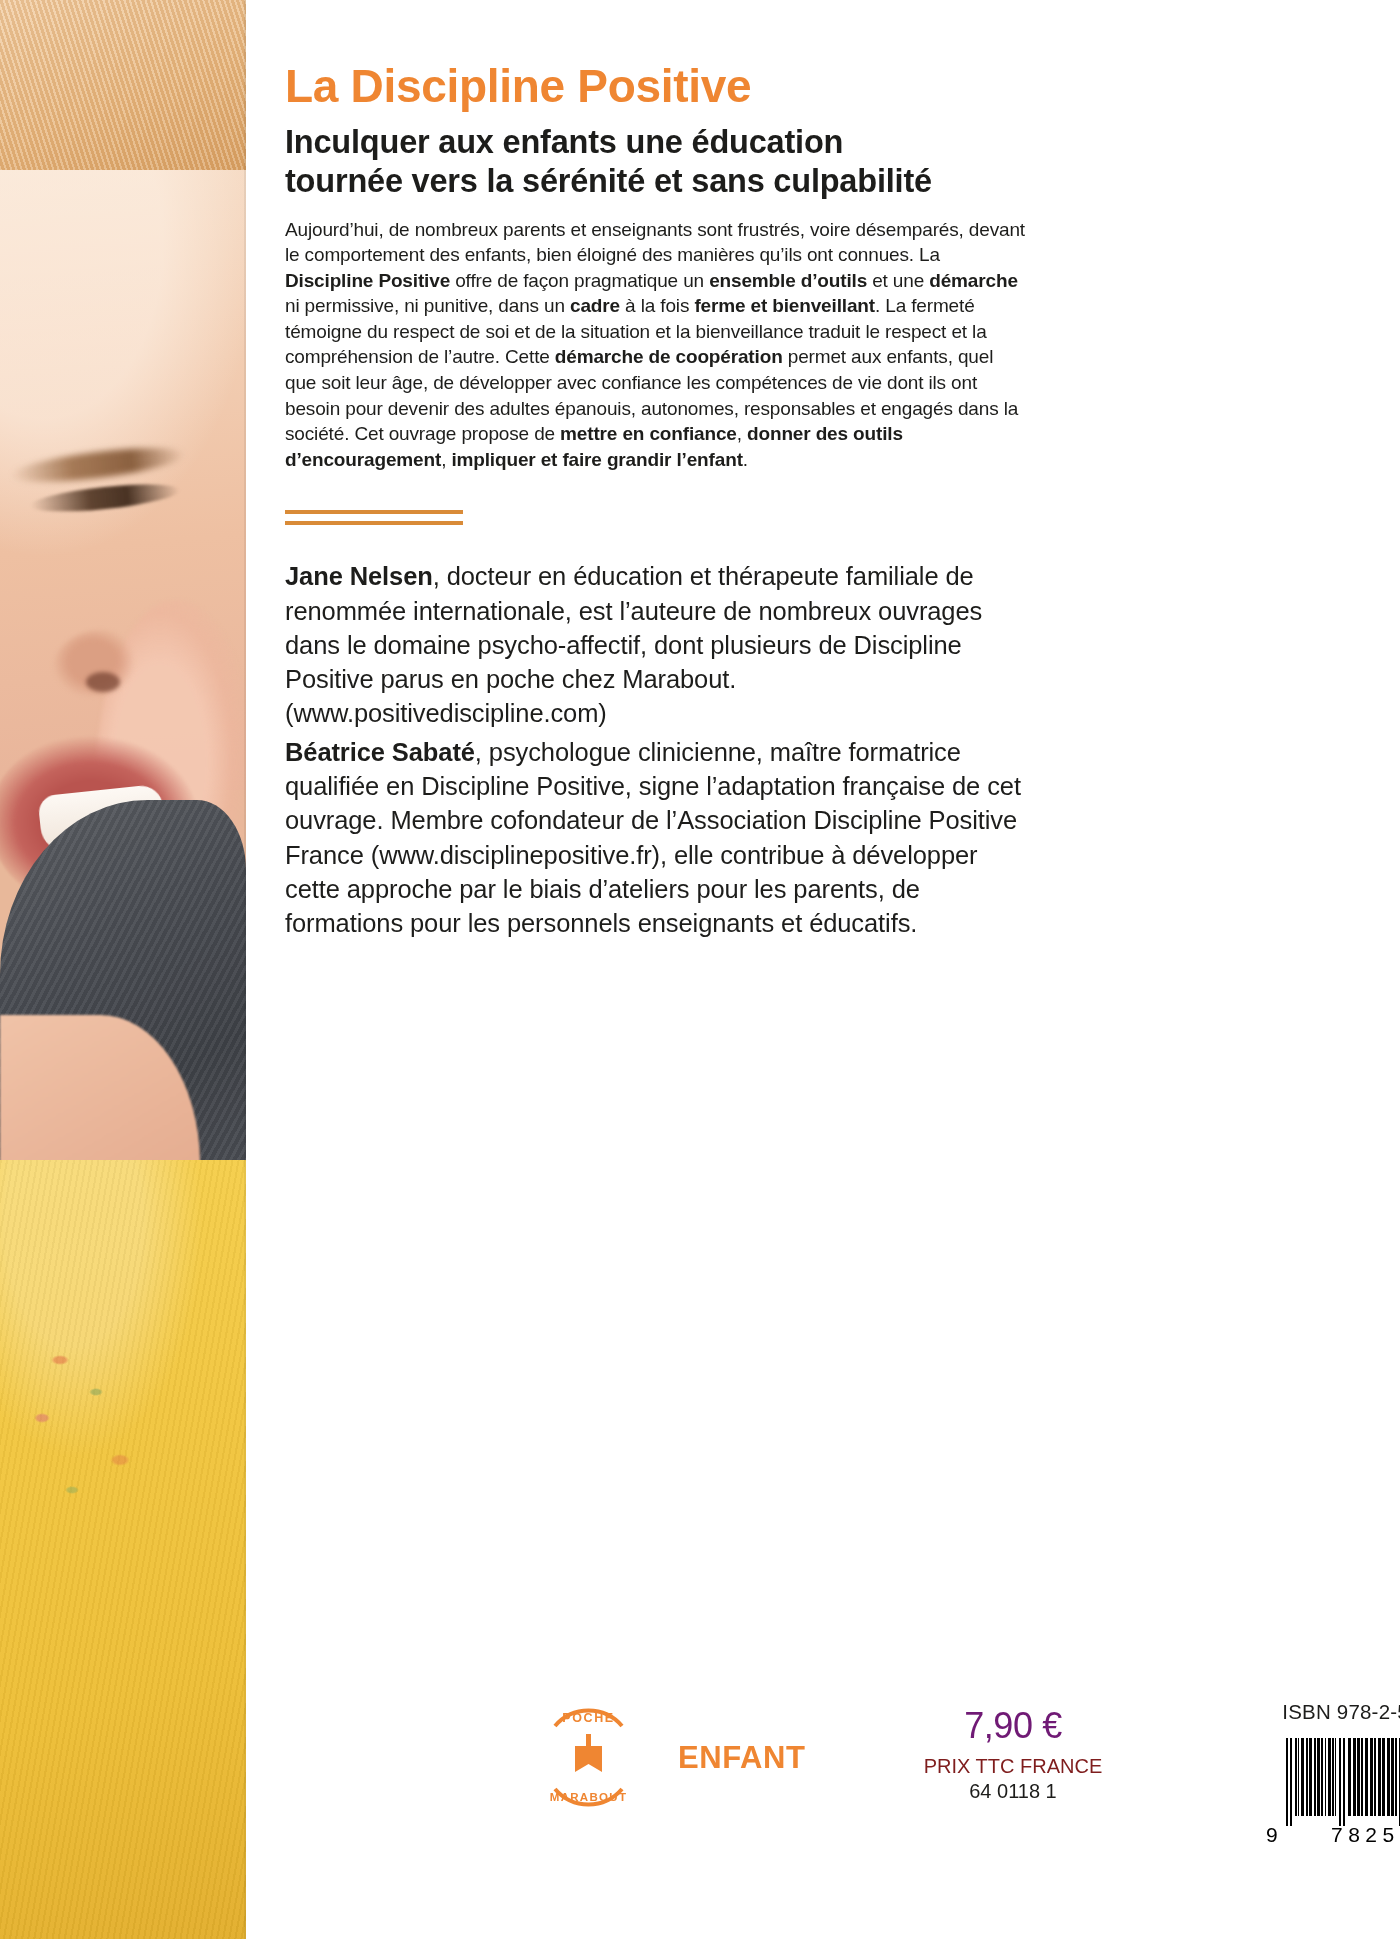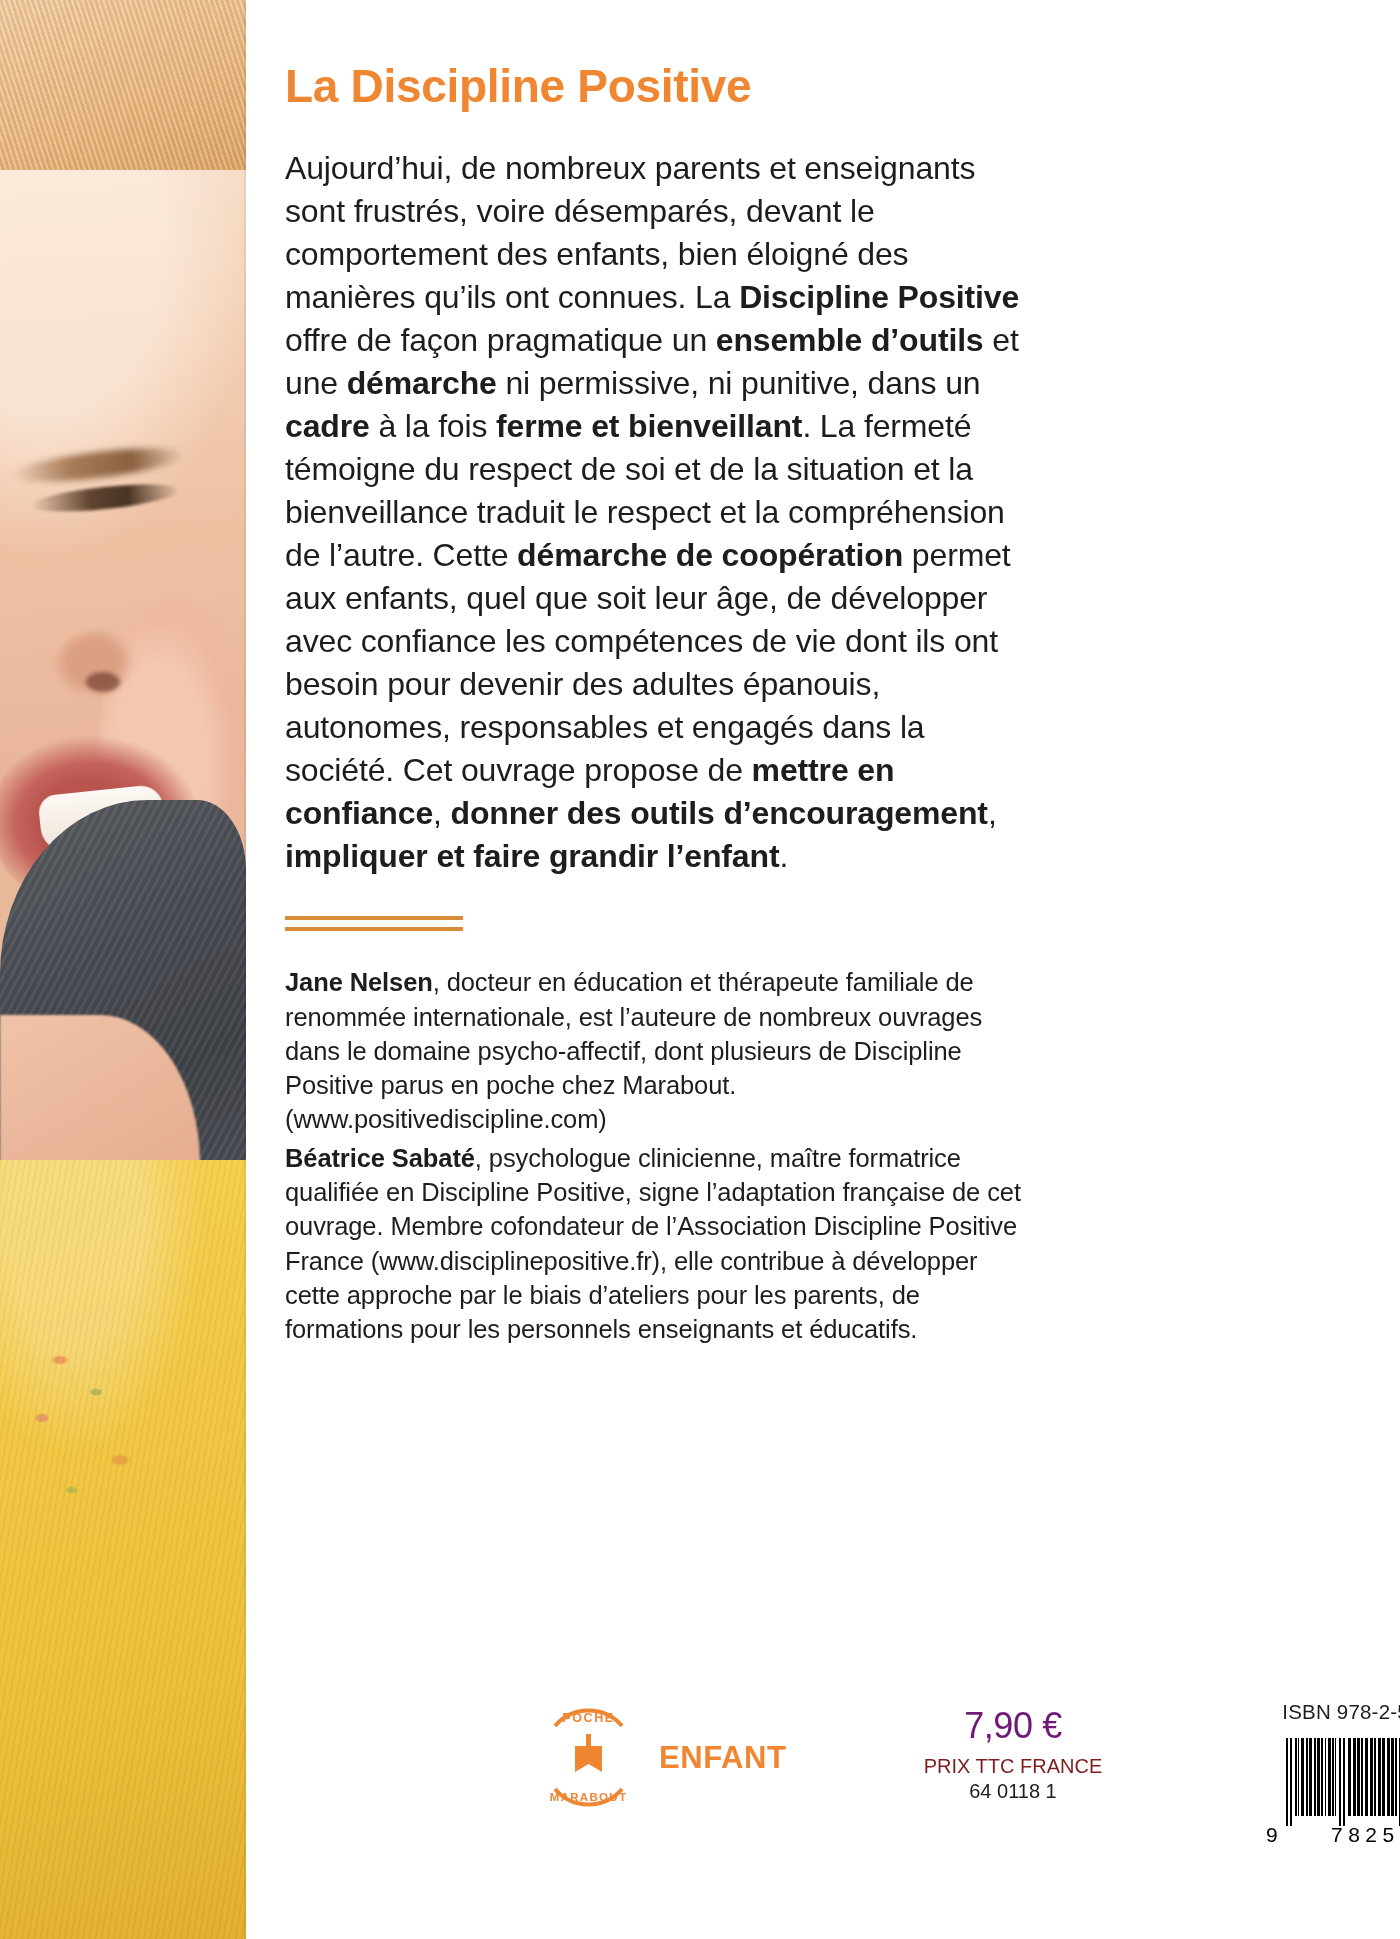--- a/index.html
+++ b/index.html
@@ -151,22 +151,22 @@
   .book-subtitle {
     font-size: 32.5px;
     font-weight: bold;
     color: #1d1d1b;
     line-height: 1.20;
     letter-spacing: -0.2px;
     max-width: 680px;
   }
 
   .blurb {
-    margin-top: 36px;
-    font-size: 32px;
+    margin-top: 16px;
+    font-size: 19px;
     line-height: 1.345;
     color: #1d1d1b;
     letter-spacing: -0.15px;
     max-width: 740px;
   }
   .blurb b { font-weight: bold; }
 
   .divider {
     margin-top: 38px;
     width: 178px;
@@ -198,21 +198,21 @@
     top: 1700px;
     width: 1070px;
     height: 200px;
   }
 
   .logo-block {
     position: absolute;
     left: 0; top: 0;
     display: flex;
     align-items: center;
-    gap: 13px;
+    gap: 32px;
   }
   .poche-logo {
     position: relative;
     width: 115px; height: 115px;
   }
   .poche-logo svg { display: block; }
 
   .enfant-label {
     font-size: 31px;
     font-weight: bold;
@@ -283,20 +283,21 @@
     <div class="ph-arm"></div>
     <div class="ph-yellow"></div>
   </div>
   <div class="photo-edge"></div>
 </div>
 
 <div class="content">
   <div class="inner">
 
     <h1 class="book-title">La Discipline Positive</h1>
+    <h2 class="book-subtitle">Inculquer aux enfants une éducation tournée vers la sérénité et sans culpabilité</h2>
 
     <p class="blurb"><span>Aujourd’hui, de nombreux parents et enseignants sont frustrés, voire désemparés, devant le comportement des enfants, bien éloigné des manières qu’ils ont connues. La </span><b>Discipline Positive</b><span> offre de façon pragmatique un </span><b>ensemble d’outils</b><span> et une </span><b>démarche</b><span> ni permissive, ni punitive, dans un </span><b>cadre</b><span> à la fois </span><b>ferme et bienveillant</b><span>. La fermeté témoigne du respect de soi et de la situation et la bienveillance traduit le respect et la compréhension de l’autre. Cette </span><b>démarche de coopération</b><span> permet aux enfants, quel que soit leur âge, de développer avec confiance les compétences de vie dont ils ont besoin pour devenir des adultes épanouis, autonomes, responsables et engagés dans la société. Cet ouvrage propose de </span><b>mettre en confiance</b><span>, </span><b>donner des outils d’encouragement</b><span>, </span><b>impliquer et faire grandir l’enfant</b><span>.</span></p>
 
     <div class="divider">
       <i></i>
       <i></i>
     </div>
 
     <div class="bios">
       <p class="bio-para">

